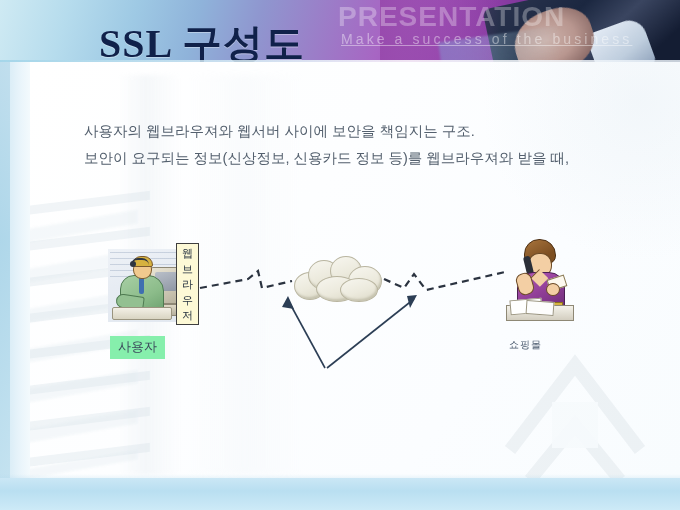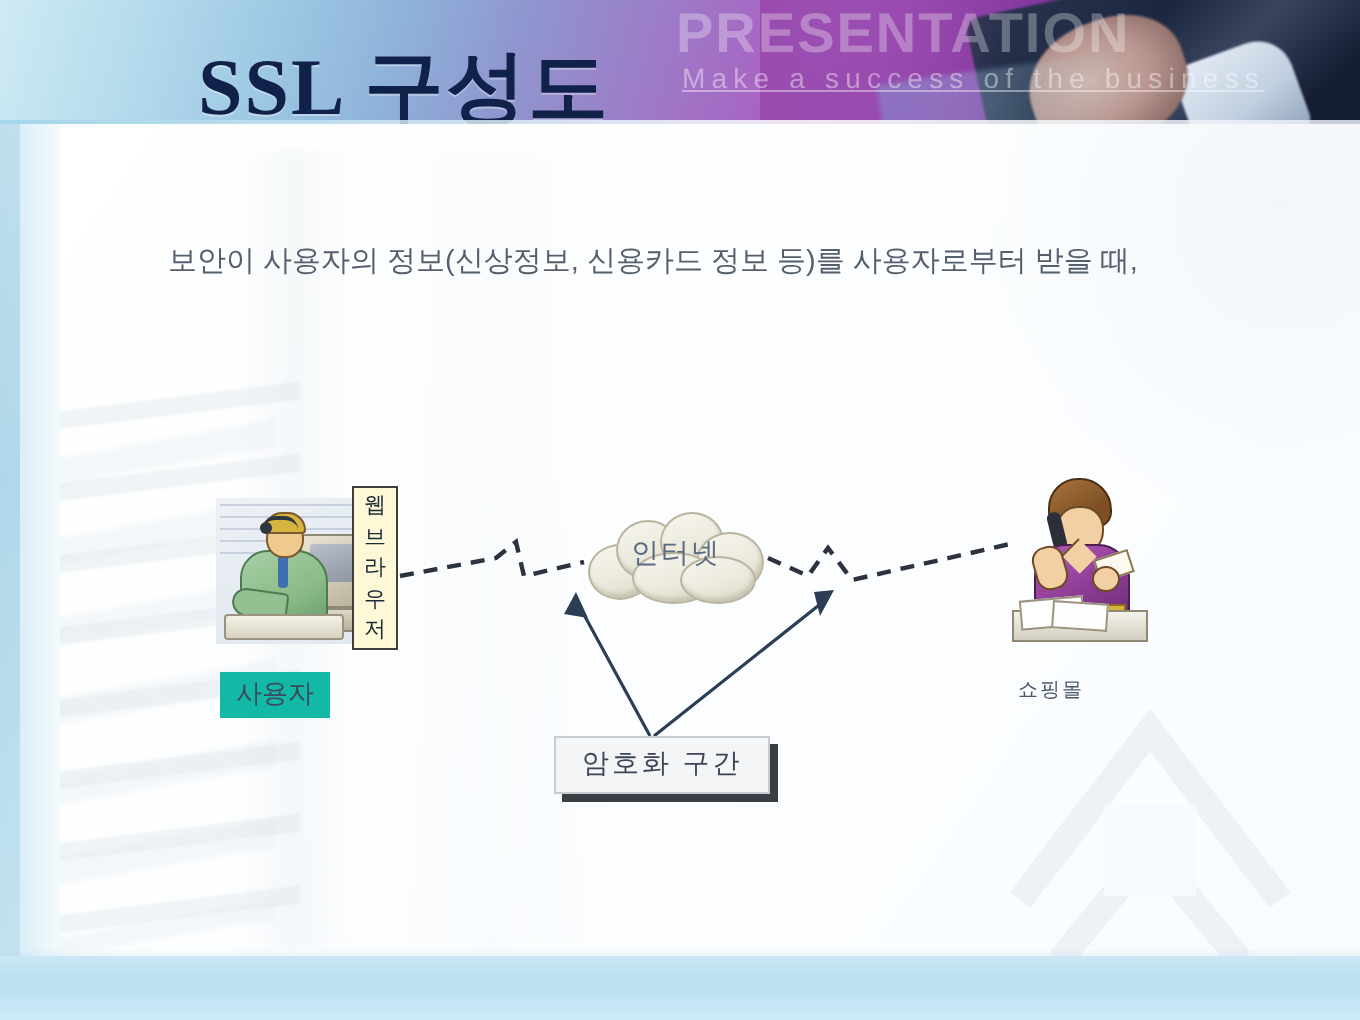--- a/index.html
+++ b/index.html
@@ -283,21 +283,21 @@
     box-sizing:border-box;
     color:#1d2a3a;
     font-size:11px;line-height:15.5px;
     text-align:center;
     padding-top:2px;
     font-family:"Liberation Sans","DejaVu Sans",sans-serif;
   }
   .label-browser span{display:block;}
   .label-user{
     position:absolute;left:110px;top:336px;
-    background:#14b8a6;
+    background:#86efac;
     color:#3c4a5c;
     font-size:13px;
     padding:2px 8px 3px 8px;
   }
   .label-shop{
     position:absolute;left:509px;top:338px;
     color:#4a5a6e;
     font-size:10px;
     letter-spacing:1px;
   }
@@ -370,21 +370,22 @@
       <div class="hp-glass"></div>
       <div class="hp-fade"></div>
     </div>
     <div class="presentation">PRESENTATION</div>
     <div class="tagline">Make a success of the business</div>
     <div class="slide-title">SSL 구성도</div>
   </div>
   <div class="header-bottom-line"></div>
 
   <div class="body-text">
-    <div>보안이 사용자의 정보(신상정보, 신용카드 정보 등)를 사용자로부터 받을 때,</div>
+    <div>사용자의 웹브라우져와 웹서버 사이에 보안을 책임지는 구조.</div>
+    <div>보안이 요구되는 정보(신상정보, 신용카드 정보 등)를 웹브라우져와 받을 때,</div>
   </div>
 
   <div class="diagram">
 
     <svg class="edges">
 
       <path d="M200 288 L248 279 L258 271 L262 288 L292 281" fill="none" stroke="#2b3340" stroke-width="2.2" stroke-dasharray="7 5" stroke-linecap="butt"></path>
 
       <path d="M384 279 L404 288 L414 274 L426 290 L470 280 L505 272" fill="none" stroke="#2b3340" stroke-width="2.2" stroke-dasharray="7 5" stroke-linecap="butt"></path>
 
@@ -423,36 +424,34 @@
 
     <div class="label-user">사용자</div>
 
     <div class="cloud">
       <div class="puff p1"></div>
       <div class="puff p2"></div>
       <div class="puff p3"></div>
       <div class="puff p4"></div>
       <div class="puff p5"></div>
       <div class="puff p6"></div>
-      <div class="cloud-label">인터넷</div>
     </div>
 
     <div class="shop-pic">
       <div class="sp-hair"></div>
       <div class="sp-face"></div>
       <div class="sp-phone"></div>
       <div class="sp-body"></div>
       <div class="sp-collar"></div>
       <div class="sp-arm"></div>
       <div class="sp-card"></div>
       <div class="sp-hand2"></div>
       <div class="sp-belt"></div>
       <div class="sp-desk"></div>
       <div class="sp-paper"></div>
       <div class="sp-paper2"></div>
     </div>
 
     <div class="label-shop">쇼핑몰</div>
 
-    <div class="enc-box">암호화 구간</div>
 
   </div>
 </div>
 
 </body></html>

